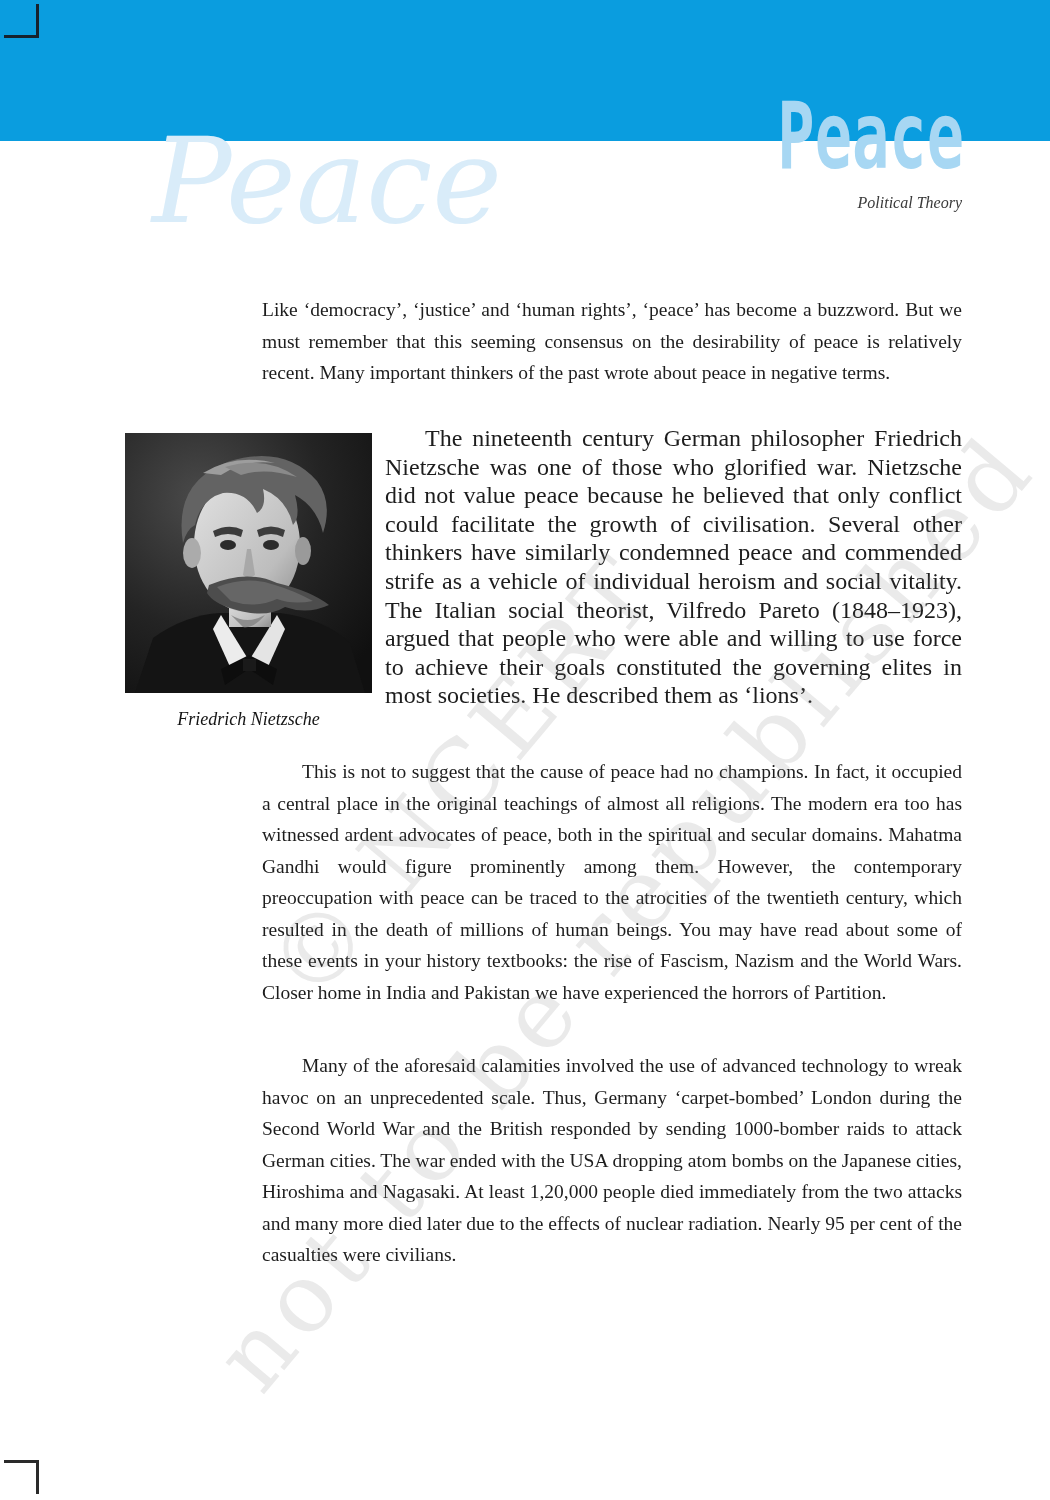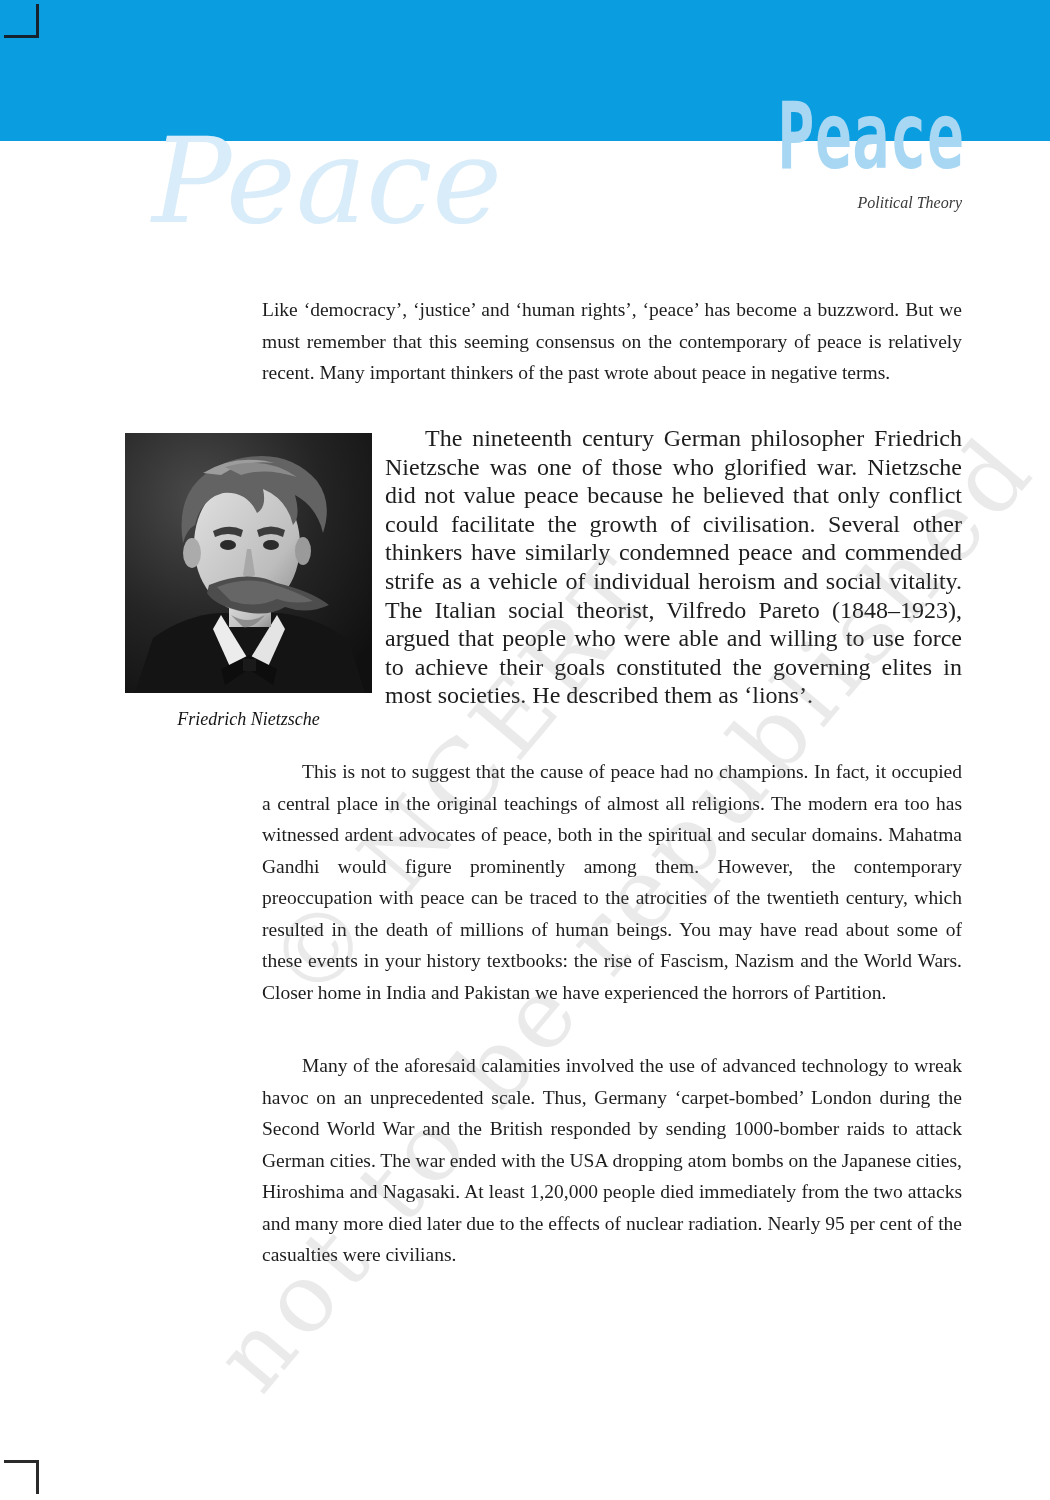--- a/index.html
+++ b/index.html
@@ -187,21 +187,21 @@
   <div class="crop-mark-top"></div>
   <div class="crop-mark-bottom"></div>
 
   <div class="script-watermark">Peace</div>
 
   <div class="chapter-title">Peace</div>
 
   <div class="book-title">Political Theory</div>
 
 
-  <p class="body-par par-1">Like ‘democracy’, ‘justice’ and ‘human rights’, ‘peace’ has become a buzzword. But we must remember that this seeming consensus on the contemporary of peace is relatively recent. Many important thinkers of the past wrote about peace in negative terms.</p>
+  <p class="body-par par-1">Like ‘democracy’, ‘justice’ and ‘human rights’, ‘peace’ has become a buzzword. But we must remember that this seeming consensus on the desirability of peace is relatively recent. Many important thinkers of the past wrote about peace in negative terms.</p>
 
   <figure class="figure">
     <svg width="247" height="260" viewBox="0 0 247 260" role="img">
       <defs>
         <radialGradient id="bgGrad" cx="30%" cy="25%" r="90%">
           <stop offset="0%" stop-color="#4a4a4a"></stop>
           <stop offset="55%" stop-color="#242424"></stop>
           <stop offset="100%" stop-color="#101010"></stop>
         </radialGradient>
         <linearGradient id="skinGrad" x1="0" y1="0" x2="1" y2="1">

